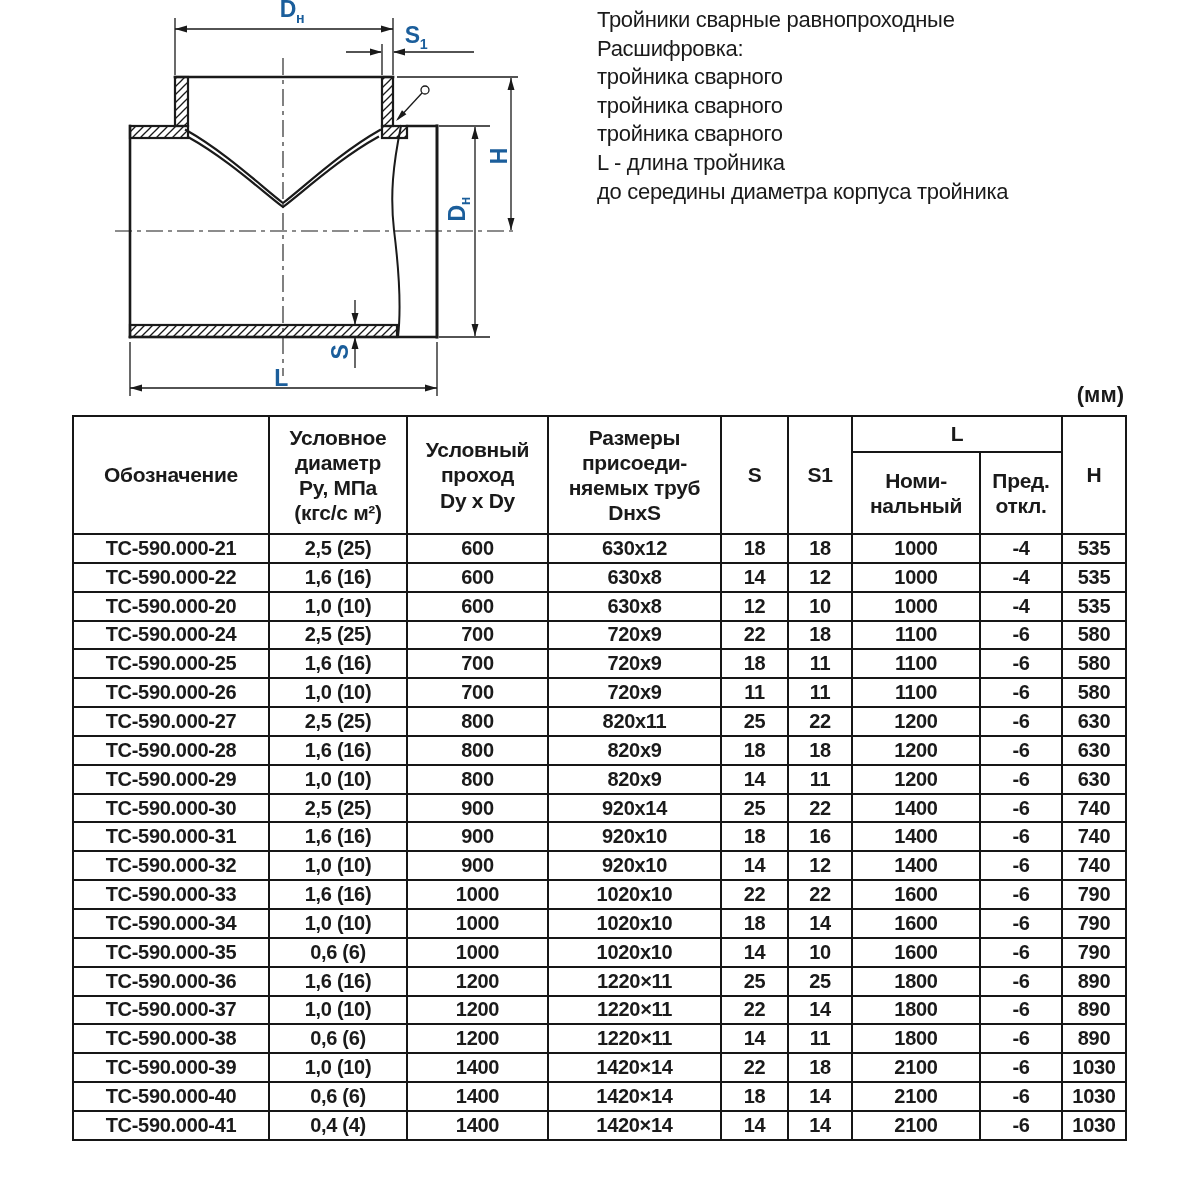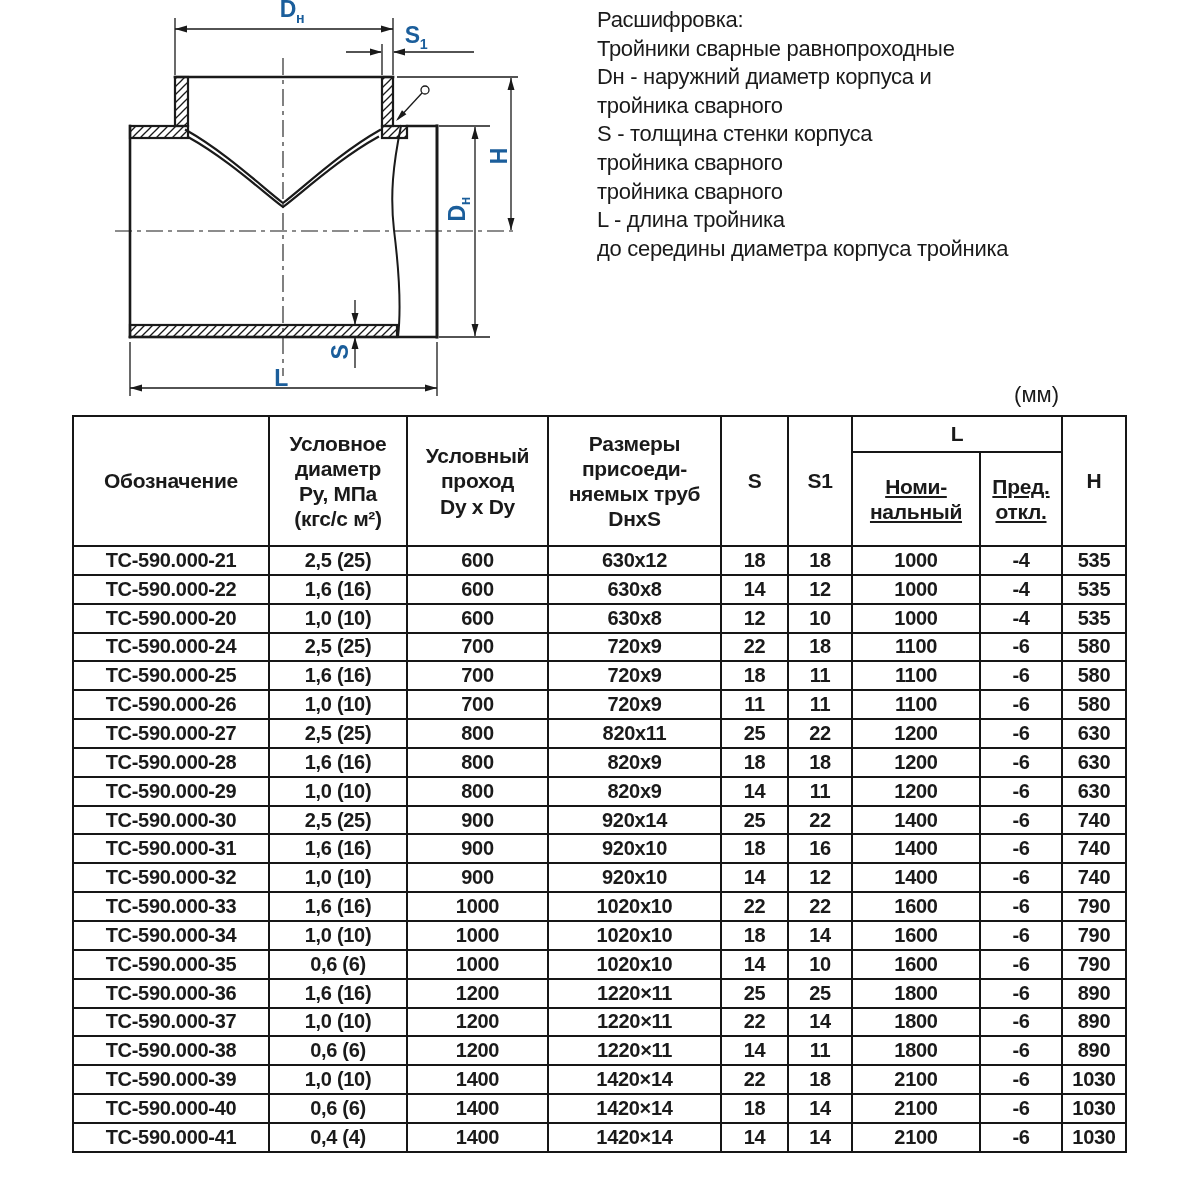--- a/index.html
+++ b/index.html
@@ -17,35 +17,35 @@
     letter-spacing:-0.3px; text-align:center; line-height:26px;
   }
   .dim-label sub { font-size:0.62em; }
   .rot { transform:rotate(-90deg); transform-origin:center; }
   
   .legend {
     position:absolute; left:597px; top:6px; width:520px;
     font-size:22px; line-height:28.6px; font-weight:500; letter-spacing:-0.3px;
   }
   .units-note {
-    position:absolute; left:939px; top:382px; width:120px;
-    text-align:right; font-size:22px; font-weight:400;
+    position:absolute; left:1004px; top:382px; width:120px;
+    text-align:right; font-size:22px; font-weight:700;
   }
   
   .table-wrap { position:absolute; left:72px; top:415px; }
   table { border-collapse:collapse; table-layout:fixed; width:1053px; }
   th, td {
     border:2px solid #161616; text-align:center; vertical-align:middle;
     padding:0 2px; overflow:hidden;
   }
   th {
     font-size:21px; font-weight:600; line-height:1.2;
     white-space:pre-line; letter-spacing:-0.3px;
   }
-  thead tr.l-split-row th { height:94px;text-decoration:underline; }
+  thead tr.l-split-row th { height:82px; }
   th.l-head { height:36px; }
   td {
     height:28.85px; font-size:20px; font-weight:600; letter-spacing:-0.3px;
     white-space:nowrap;
   }
 </style>
 </head>
 <body>
 
 <div class="drawing">
@@ -131,25 +131,23 @@
 
   <div class="dim-label" style="left:200px; top:-4px; width:60px;"><span>D</span><sub>н</sub></div>
   <div class="dim-label" style="left:336px; top:22px; width:36px;"><span>S</span><sub>1</sub></div>
   <div class="dim-label rot" style="left:422px; top:143px; width:30px;"><span>H</span></div>
   <div class="dim-label rot" style="left:376px; top:192px; width:46px;"><span>D</span><sub>н</sub></div>
   <div class="dim-label" style="left:199px; top:365px; width:40px;"><span>L</span></div>
   <div class="dim-label rot" style="left:263px; top:339px; width:30px;"><span>S</span></div>
 </div>
 
 <div class="legend">
+  <div>Тройники сварные равнопроходные</div>
   <div>Расшифровка:</div>
-  <div>Тройники сварные равнопроходные</div>
-  <div>Dн - наружний диаметр корпуса и</div>
   <div>тройника сварного</div>
-  <div>S - толщина стенки корпуса</div>
   <div>тройника сварного</div>
   <div>тройника сварного</div>
   <div>L - длина тройника</div>
   <div>до середины диаметра корпуса тройника</div>
 </div>
 
 <div class="units-note">(мм)</div>
 
 <div class="table-wrap">
   <table>

